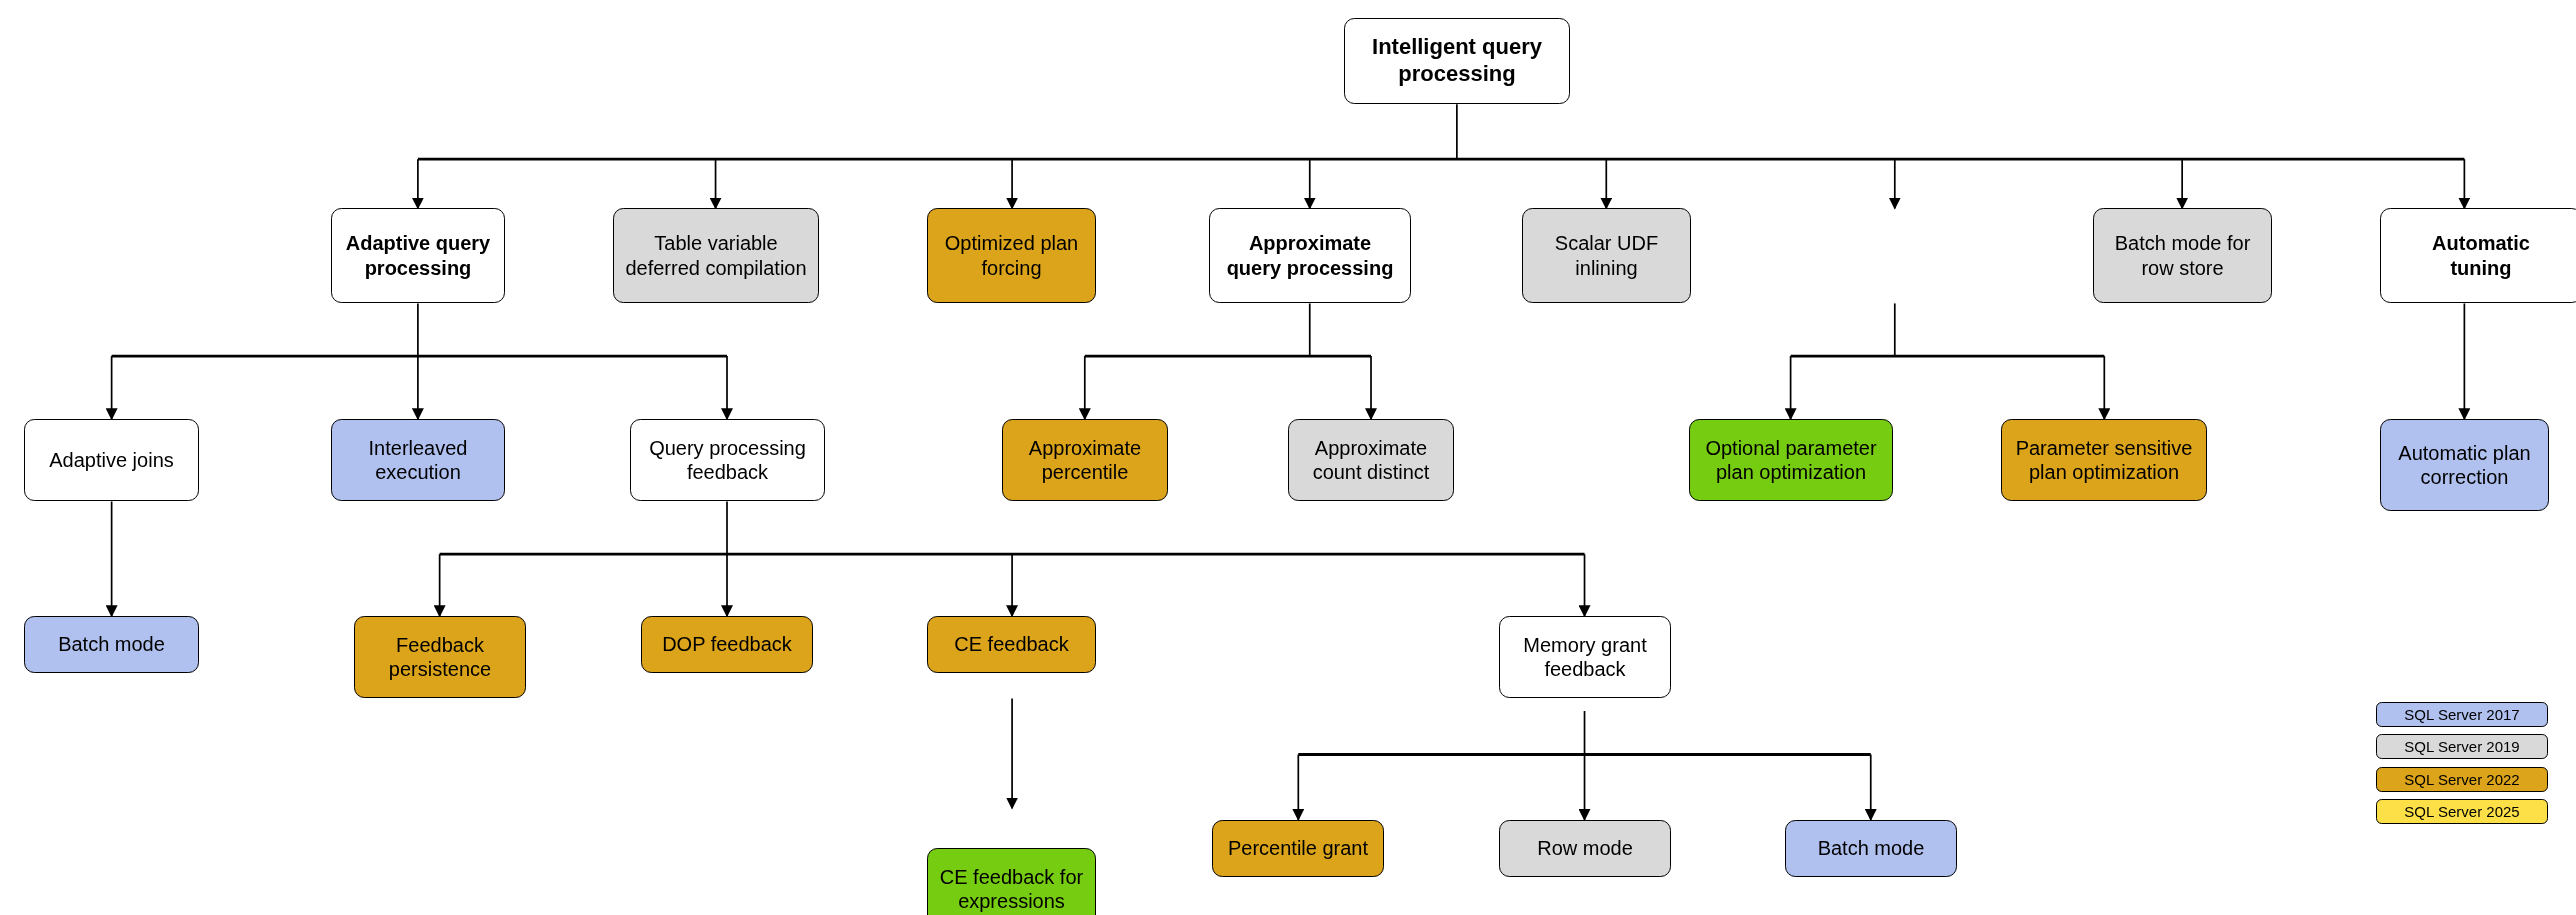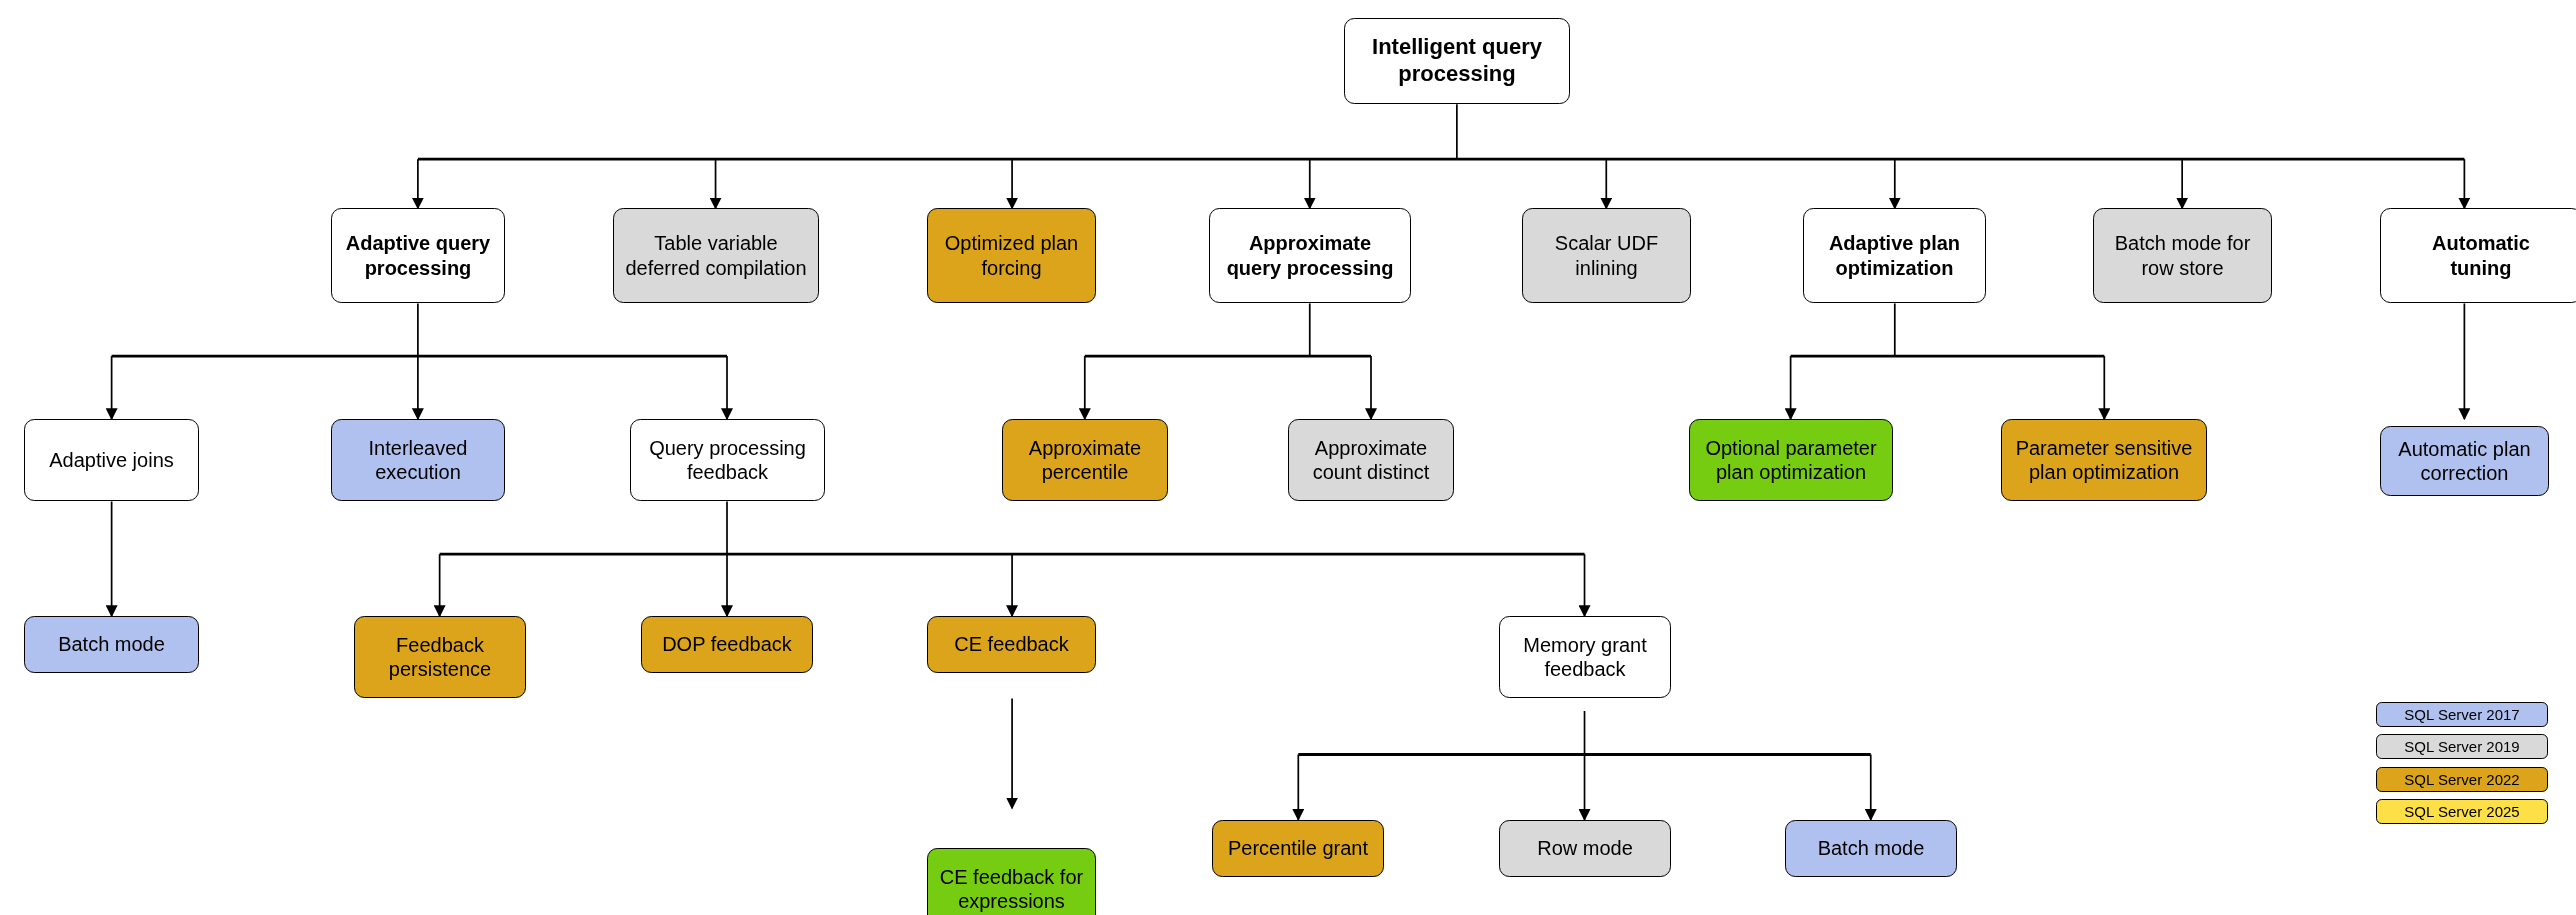--- a/index.html
+++ b/index.html
@@ -154,22 +154,20 @@
 
   <div class="node lvl2 orange" style="left:927px; top:208px; width:169px; height:95px;">Optimized plan
 forcing</div>
 
   <div class="node lvl2 white" style="left:1209px; top:208px; width:202px; height:95px;">Approximate
 query processing</div>
 
   <div class="node lvl2 gray" style="left:1522px; top:208px; width:169px; height:95px;">Scalar UDF
 inlining</div>
 
-  <div class="node lvl2 white" style="left:1803px; top:208px; width:183px; height:95px;">Adaptive plan
-optimization</div>
 
   <div class="node lvl2 gray" style="left:2093px; top:208px; width:179px; height:95px;">Batch mode for
 row store</div>
 
   <div class="node lvl2 white" style="left:2380px; top:208px; width:202px; height:95px;">Automatic
 tuning</div>
 
   <div class="node plain white" style="left:24px; top:419px; width:175px; height:82px;">Adaptive joins</div>
 
   <div class="node plain blue" style="left:331px; top:419px; width:174px; height:82px;">Interleaved
@@ -183,21 +181,21 @@
 
   <div class="node plain gray" style="left:1288px; top:419px; width:166px; height:82px;">Approximate
 count distinct</div>
 
   <div class="node plain green" style="left:1689px; top:419px; width:204px; height:82px;">Optional parameter
 plan optimization</div>
 
   <div class="node plain orange" style="left:2001px; top:419px; width:206px; height:82px;">Parameter sensitive
 plan optimization</div>
 
-  <div class="node plain blue" style="left:2380px; top:419px; width:169px; height:70px;margin-top:7px;">Automatic plan
+  <div class="node plain blue" style="left:2380px; top:419px; width:169px; height:92px;">Automatic plan
 correction</div>
 
   <div class="node plain blue" style="left:24px; top:616px; width:175px; height:57px;">Batch mode</div>
 
   <div class="node plain orange" style="left:354px; top:616px; width:172px; height:82px;">Feedback
 persistence</div>
 
   <div class="node plain orange" style="left:641px; top:616px; width:172px; height:57px;">DOP feedback</div>
 
   <div class="node plain orange" style="left:927px; top:616px; width:169px; height:57px;">CE feedback</div>

